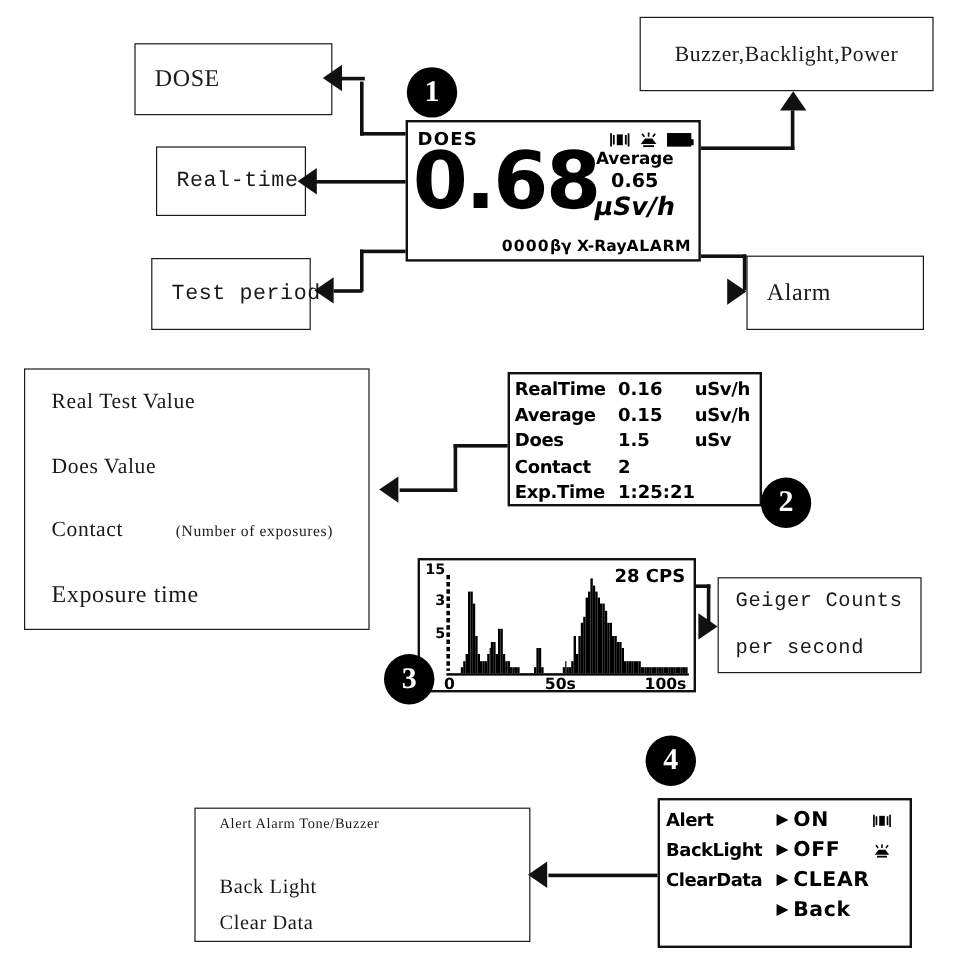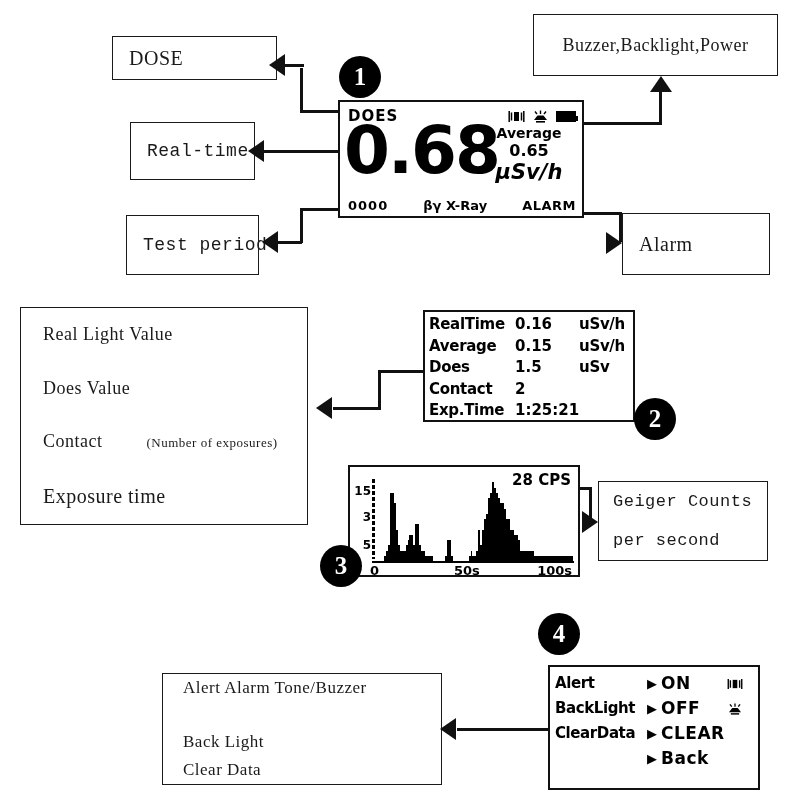--- a/index.html
+++ b/index.html
@@ -63,36 +63,36 @@
   #lcd-main .icons{display:flex;align-items:center;gap:7px;}
   #lcd-main .big{
     position:absolute;left:4px;top:16px;
     font-size:66px;font-weight:700;line-height:66px;
     letter-spacing:-2px;
   }
   #lcd-main .right-col{position:absolute;right:5px;top:24px;text-align:center;width:96px;}
   #lcd-main .avg-label{font-size:14px;font-weight:700;line-height:15px;}
   #lcd-main .avg-val{font-size:16px;font-weight:700;line-height:20px;}
   #lcd-main .unit{font-size:21px;font-weight:700;line-height:22px;font-style:italic;}
-  #lcd-main .bottom-row{position:absolute;left:8px;bottom:3px;right:6px;display:flex;align-items:center;justify-content:space-between;font-size:13px;font-weight:700;}
+  #lcd-main .bottom-row{position:absolute;left:8px;bottom:3px;right:6px;display:flex;align-items:center;justify-content:flex-end;font-size:13px;font-weight:700;}
   #lcd-main .period{letter-spacing:1px;}
   #lcd-main .rad{letter-spacing:0px;}
   #lcd-main .alarm{letter-spacing:0.5px;}
 
   
   #lcd-data{left:423px;top:310px;width:212px;height:112px;padding:2px 0 0 4px;}
   #lcd-data .row{display:flex;align-items:baseline;font-size:15px;font-weight:700;line-height:21.6px;}
   #lcd-data .k{width:86px;letter-spacing:-0.3px;}
   #lcd-data .v{width:64px;}
   #lcd-data .u{letter-spacing:-0.3px;}
 
   
   #lcd-chart{left:348px;top:465px;width:232px;height:112px;}
   #lcd-chart .cps{position:absolute;right:7px;top:4px;font-size:15px;font-weight:700;}
-  #lcd-chart .ylabels{position:absolute;left:3px;top:21px;width:18px;height:78px;}
+  #lcd-chart .ylabels{position:absolute;left:3px;top:4px;width:18px;height:78px;}
   #lcd-chart .ylabels span{position:absolute;right:0;font-size:12px;font-weight:700;}
   #lcd-chart .ytick{position:absolute;left:22px;top:12px;width:3px;height:80px;
      background-image:linear-gradient(#000 60%, transparent 60%);
      background-size:3px 6px;}
   #lcd-chart .plot{position:absolute;left:26px;top:10px;right:5px;height:84px;display:flex;align-items:flex-end;}
   #lcd-chart .plot i{display:block;background:#000;flex:1 1 auto;}
   #lcd-chart .xaxis{position:absolute;left:22px;right:4px;top:94px;height:2px;background:#000;}
   #lcd-chart .xlabels{position:absolute;left:20px;right:4px;top:96px;height:16px;font-size:13px;font-weight:700;}
   #lcd-chart .xlabels span{position:absolute;top:0;}
 
@@ -108,54 +108,54 @@
   
   .ic{display:inline-block;position:relative;}
   .ic-batt{width:20px;height:11px;border:2px solid #000;box-sizing:border-box;background:#000;}
   .ic-batt:after{content:"";position:absolute;right:-4px;top:3px;width:3px;height:5px;background:#000;}
 </style>
 </head>
 <body>
 
 <div id="root">
 
-  <div class="callout single" id="c-dose" style="left:112px;top:36px;width:165px;height:44px;">
+  <div class="callout single" id="c-dose" style="left:112px;top:36px;width:165px;height:60px;">
     <div class="line" style="font-size:20px;">DOSE</div>
   </div>
 
   <div class="callout single" id="c-realtime" style="left:130px;top:122px;width:125px;height:58px;">
     <div class="line" style="font-size:18px;font-family:'Liberation Mono',monospace;">Real-time</div>
   </div>
 
   <div class="callout single" id="c-testperiod" style="left:126px;top:215px;width:133px;height:60px;">
     <div class="line" style="font-size:18px;font-family:'Liberation Mono',monospace;">Test period</div>
   </div>
 
   <div class="callout single" id="c-bbp" style="left:533px;top:14px;width:245px;height:62px;align-items:center;">
     <div class="line" style="font-size:18px;">Buzzer,Backlight,Power</div>
   </div>
 
   <div class="callout single" id="c-alarm" style="left:622px;top:213px;width:148px;height:62px;">
     <div class="line" style="font-size:20px;">Alarm</div>
   </div>
 
   <div class="callout" id="c-values" style="left:20px;top:307px;width:288px;height:218px;padding:0 22px;justify-content:space-around;">
-    <div class="line" style="font-size:18px;">Real Light Value</div>
+    <div class="line" style="font-size:18px;">Real Test Value</div>
     <div class="line" style="font-size:18px;">Does Value</div>
     <div class="line" style="font-size:18px;"><span>Contact</span><span style="font-size:13px;margin-left:44px;">(Number of exposures)</span></div>
     <div class="line" style="font-size:20px;">Exposure time</div>
   </div>
 
   <div class="callout" id="c-geiger" style="left:598px;top:481px;width:170px;height:80px;justify-content:space-around;padding:0 14px;">
     <div class="line" style="font-size:17px;font-family:'Liberation Mono',monospace;">Geiger Counts</div>
     <div class="line" style="font-size:17px;font-family:'Liberation Mono',monospace;">per second</div>
   </div>
 
   <div class="callout" id="c-settings" style="left:162px;top:673px;width:280px;height:112px;justify-content:space-around;padding:0 20px;">
-    <div class="line" style="font-size:17px;">Alert Alarm Tone/Buzzer</div>
+    <div class="line" style="font-size:12px;">Alert Alarm Tone/Buzzer</div>
     <div class="line" style="font-size:17px;margin-top:26px;">Back Light</div>
     <div class="line" style="font-size:17px;">Clear Data</div>
   </div>
 
   <div class="seg h" style="left:300px;top:110px;width:42px;"></div>
   <div class="seg v" style="left:300px;top:68px;height:45px;"></div>
   <div class="seg h" style="left:284px;top:64px;width:20px;"></div>
   <div class="arrow left" style="left:269px;top:54px;"></div>
 
   <div class="seg h" style="left:262px;top:150px;width:80px;"></div>

